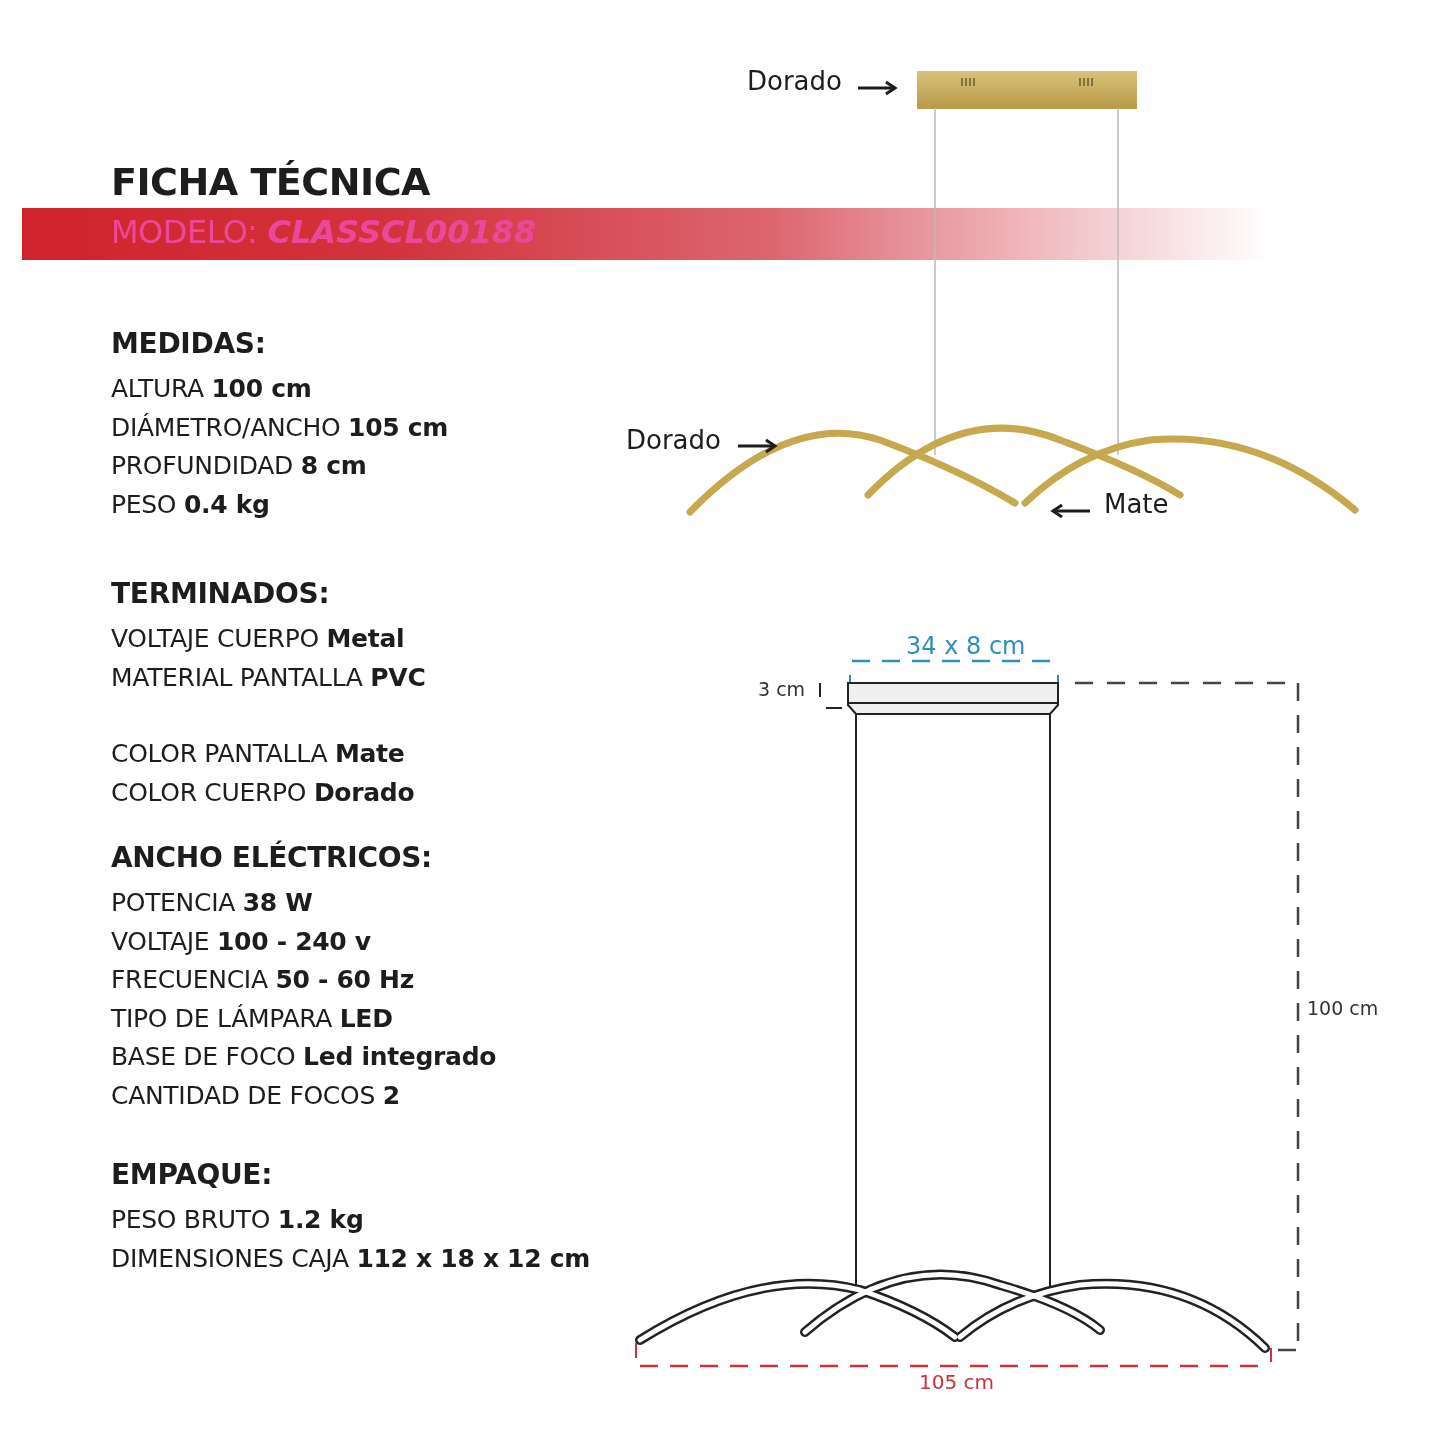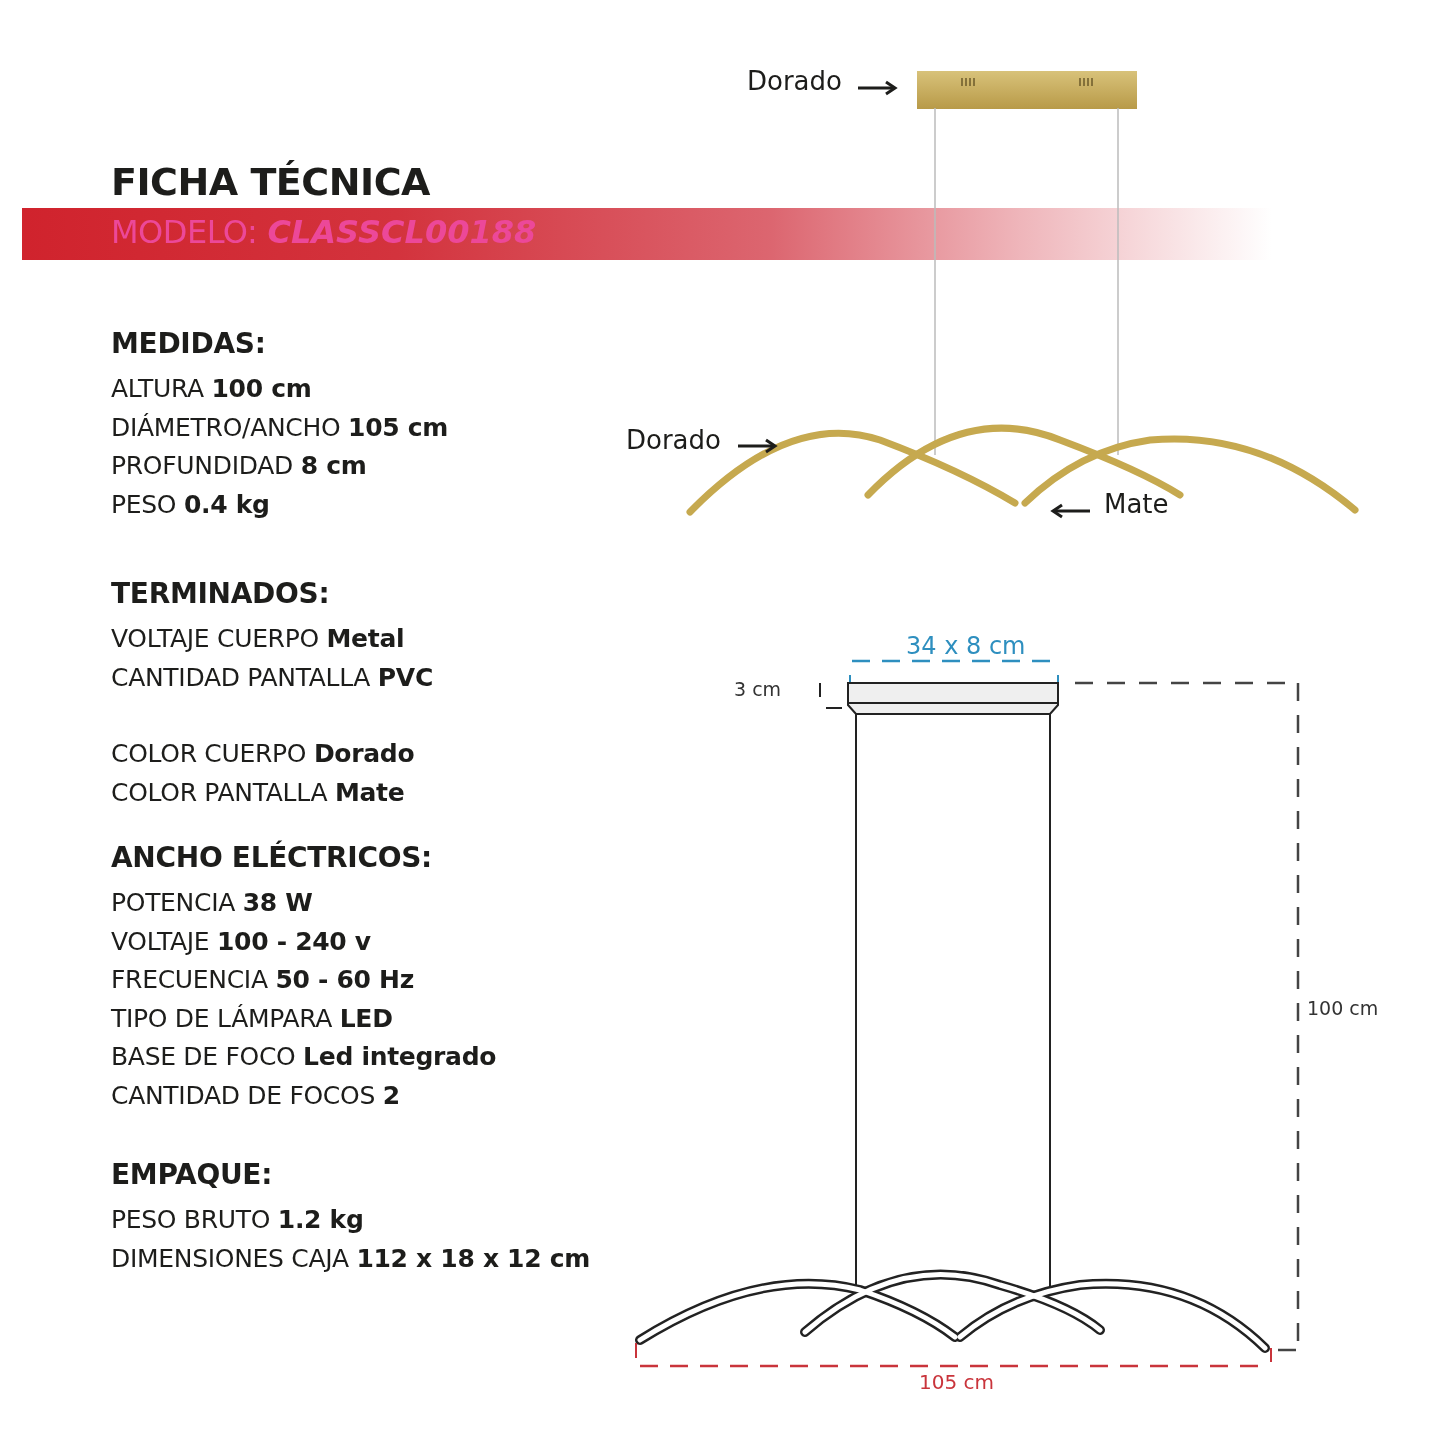--- a/index.html
+++ b/index.html
@@ -36,24 +36,24 @@
   <h2>MEDIDAS:</h2>
   <div class="row"><span>ALTURA</span> <b>100 cm</b></div>
   <div class="row"><span>DIÁMETRO/ANCHO</span> <b>105 cm</b></div>
   <div class="row"><span>PROFUNDIDAD</span> <b>8 cm</b></div>
   <div class="row"><span>PESO</span> <b>0.4 kg</b></div>
 </div>
 
 <div class="section" style="top:564px;">
   <h2>TERMINADOS:</h2>
   <div class="row"><span>VOLTAJE CUERPO</span> <b>Metal</b></div>
-  <div class="row"><span>CANTIDAD PANTALLA</span> <b>PVC</b></div>
+  <div class="row"><span>MATERIAL PANTALLA</span> <b>PVC</b></div>
   <div class="spacer"></div>
+  <div class="row"><span>COLOR PANTALLA</span> <b>Mate</b></div>
   <div class="row"><span>COLOR CUERPO</span> <b>Dorado</b></div>
-  <div class="row"><span>COLOR PANTALLA</span> <b>Mate</b></div>
 </div>
 
 <div class="section" style="top:828px;">
   <h2>ANCHO ELÉCTRICOS:</h2>
   <div class="row"><span>POTENCIA</span> <b>38 W</b></div>
   <div class="row"><span>VOLTAJE</span> <b>100 - 240 v</b></div>
   <div class="row"><span>FRECUENCIA</span> <b>50 - 60 Hz</b></div>
   <div class="row"><span>TIPO DE LÁMPARA</span> <b>LED</b></div>
   <div class="row"><span>BASE DE FOCO</span> <b>Led integrado</b></div>
   <div class="row"><span>CANTIDAD DE FOCOS</span> <b>2</b></div>
@@ -136,15 +136,15 @@
     <line x1="636" y1="1343" x2="636" y2="1358" stroke="#c9343b" stroke-width="2"></line>
     <line x1="1271" y1="1348" x2="1271" y2="1362" stroke="#c9343b" stroke-width="2"></line>
   </g>
 </svg>
 
 <div class="anno" style="left:747px; top:66px;">Dorado</div>
 <div class="anno" style="left:626px; top:425px;">Dorado</div>
 <div class="anno" style="left:1104px; top:489px;">Mate</div>
 
 <div class="dim-blue" style="left:906px; top:632px;">34 x 8 cm</div>
-<div class="dim-dark" style="left:734px; top:678px;">3 cm</div>
+<div class="dim-dark" style="left:758px; top:678px;">3 cm</div>
 <div class="dim-dark" style="left:1307px; top:997px;">100 cm</div>
 <div class="dim-red" style="left:919px; top:1370px;">105 cm</div>
 
 </body></html>

